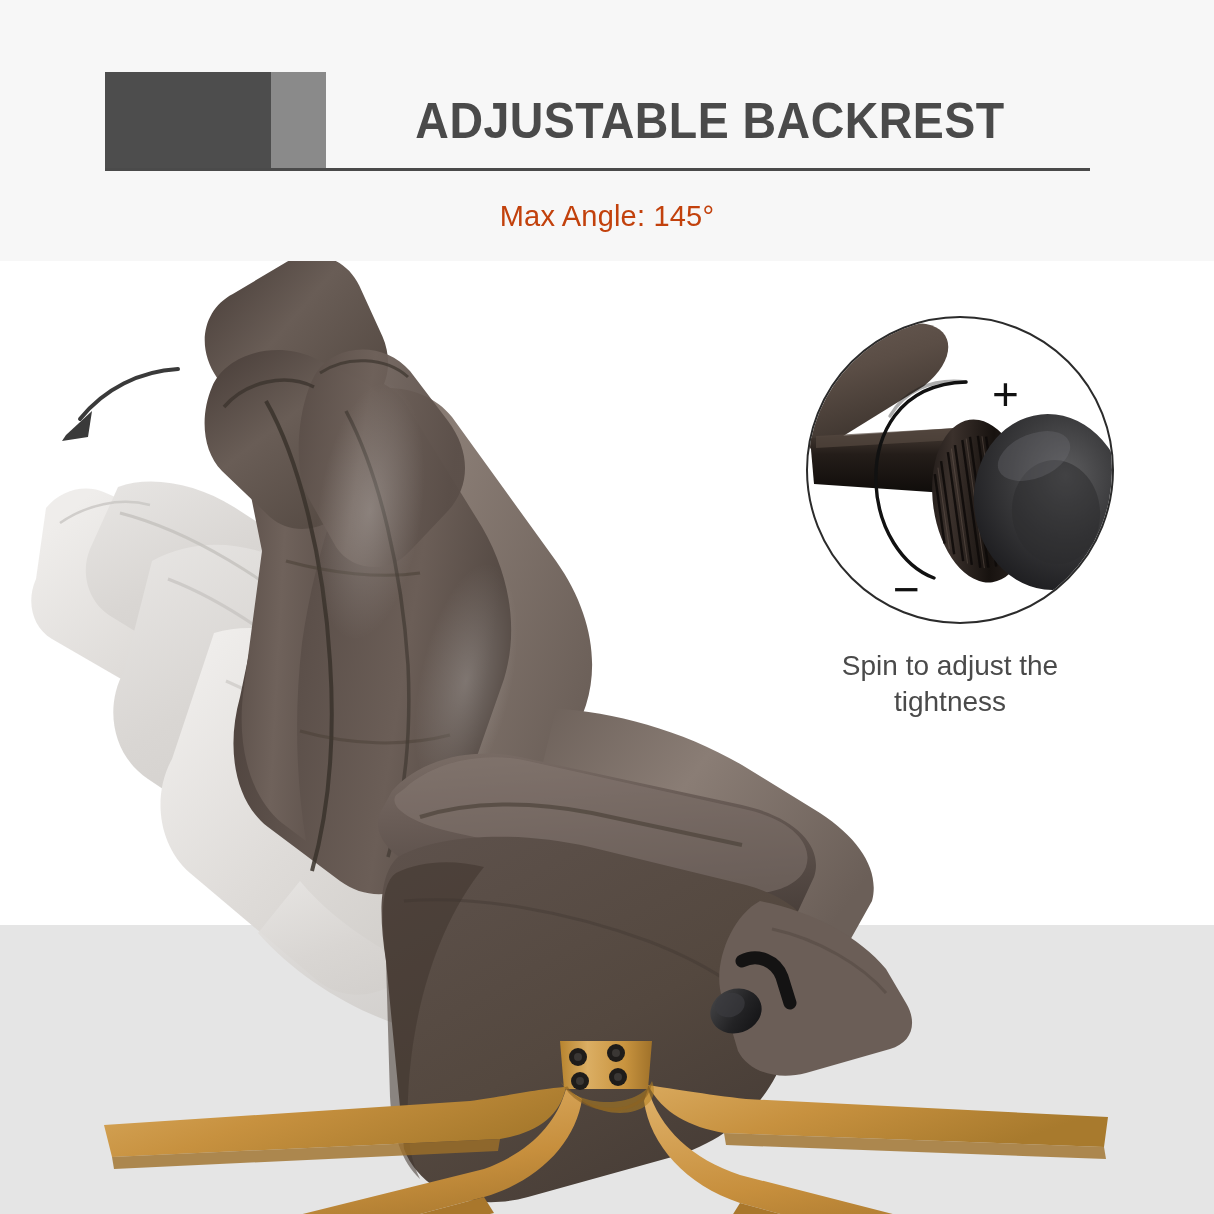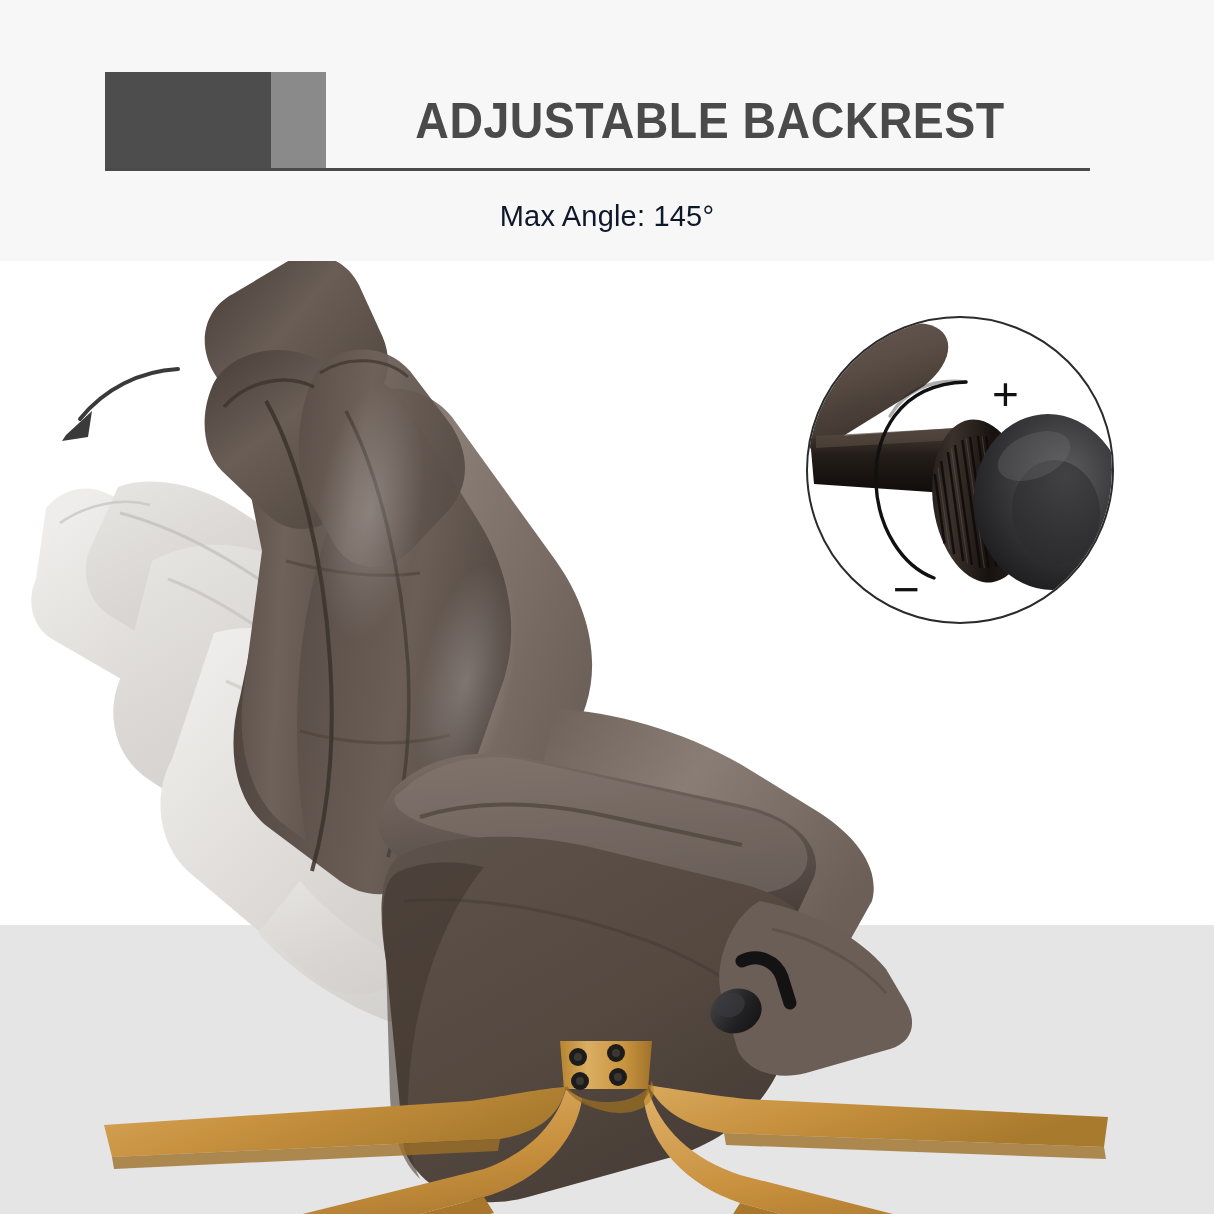--- a/index.html
+++ b/index.html
@@ -34,21 +34,21 @@
     transform:scaleX(.93);transform-origin:center center;
     white-space:nowrap;
   }
   .rule{
     position:absolute;left:105px;top:168px;width:985px;height:3px;
     background:#4a4a4a;
   }
   .subtitle{
     position:absolute;left:0;top:200px;width:1214px;
     text-align:center;
-    font-size:29px;font-weight:400;color:#0f172a;
+    font-size:29px;font-weight:400;color:#c2410c;
     letter-spacing:.2px;
   }
 
   
   .floor{
     position:absolute;left:0;top:925px;width:1214px;height:289px;
     background:#e5e5e5;
   }
 
   
@@ -350,14 +350,18 @@
 
         <ellipse cx="244" cy="186" rx="76" ry="88" fill="url(#gFace)" transform="rotate(-6 244 186)"></ellipse>
         <ellipse cx="250" cy="196" rx="44" ry="52" fill="#2b2b2e" opacity="0.55" transform="rotate(-6 250 196)"></ellipse>
         <ellipse cx="228" cy="140" rx="38" ry="22" fill="#6e6e72" opacity="0.35" transform="rotate(-22 228 140)"></ellipse>
       </g>
     </svg>
     <span class="plus">+</span>
     <span class="minus">−</span>
   </div>
 
+  <div class="callout-caption">
+    <span>Spin to adjust the</span><br>
+    <span>tightness</span>
+  </div>
 
 </div>
 
 </body></html>

